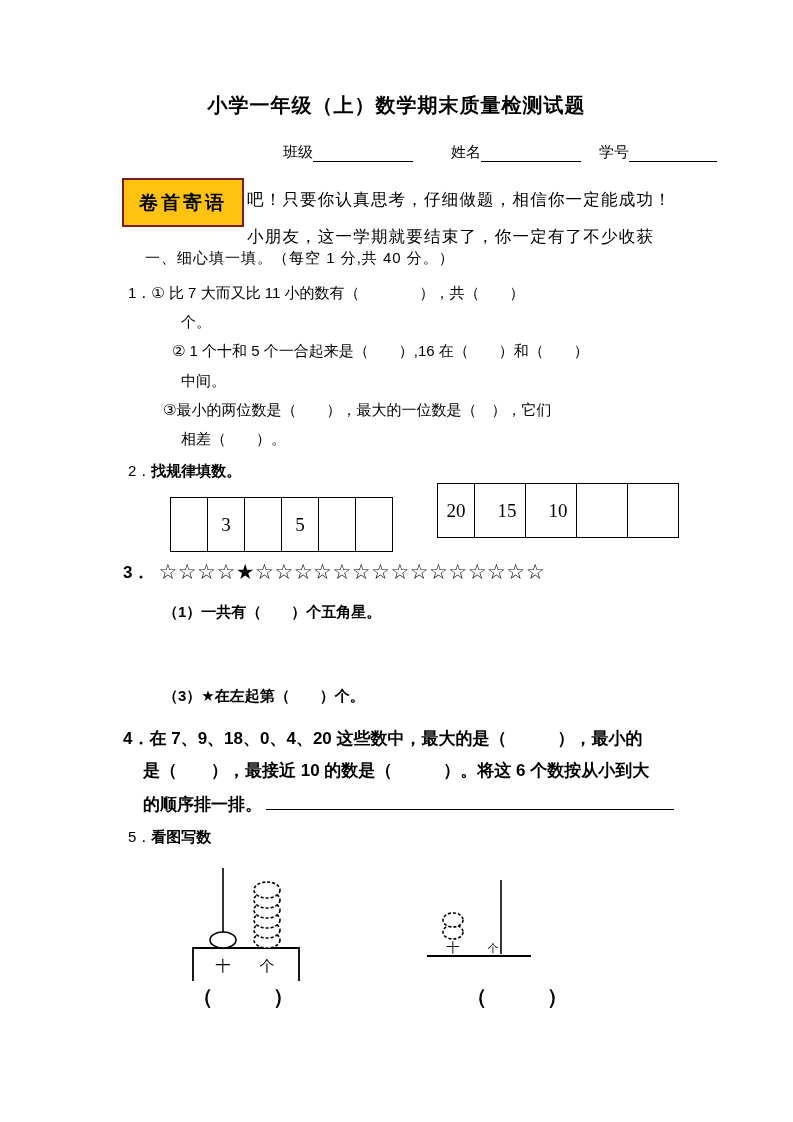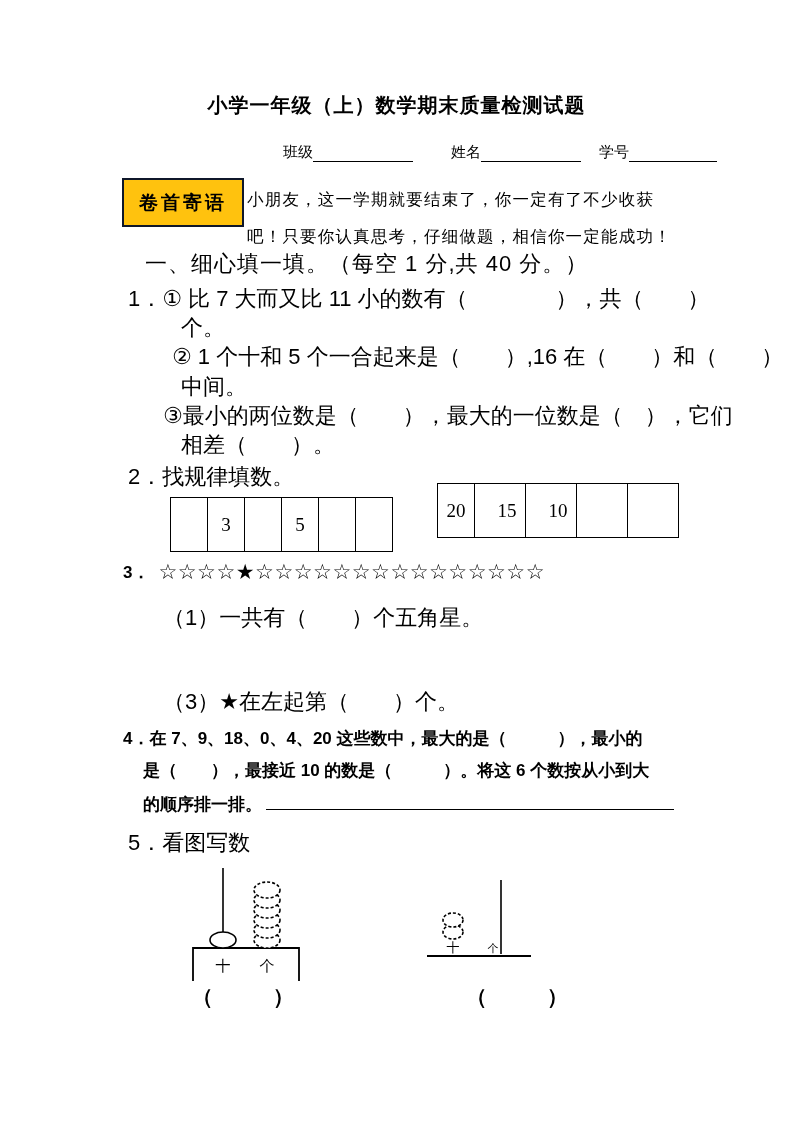--- a/index.html
+++ b/index.html
@@ -9,27 +9,27 @@
     margin:0 auto;overflow:hidden;
   }
   .abs{position:absolute;white-space:nowrap;}
   .title{width:100%;text-align:center;font-size:20px;font-weight:bold;letter-spacing:1px;}
   .fields{display:flex;align-items:flex-end;font-size:15px;}
   .field{display:flex;align-items:flex-end;justify-content:center;}
   .uline{display:inline-block;border-bottom:1.5px solid #000;height:17px;}
   .u100{width:100px;} .u85{width:88px;}
   .gap38{margin-left:38px;} .gap28{margin-left:18px;}
   .preface-box{
-    width:118px;height:45px;border:2px solid #0f172a;background:#ffc20e;
+    width:118px;height:45px;border:2px solid #7f1d1d;background:#ffc20e;
     display:flex;align-items:center;justify-content:center;
     font-size:19px;font-weight:bold;letter-spacing:3px;
   }
   .preface-text{font-size:16.5px;letter-spacing:1.2px;line-height:37px;}
-  .t17{font-size:22px;}
-  .bold{font-weight:normal;}
+  .t17{font-size:15px;}
+  .bold{font-weight:bold;}
   .grid{display:flex;border:1.5px solid #000;}
   .grid .cell{
     width:36px;height:53px;border-right:1.5px solid #000;
     display:flex;align-items:center;justify-content:center;
     font-size:19px;font-family:"Liberation Serif","DejaVu Serif",serif;
   }
   .grid .cell:last-child{border-right:none;}
   .starline{display:flex;align-items:center;gap:9px;}
   .star-num{font-size:17px;font-weight:bold;}
   .stars{font-size:21px;letter-spacing:0.5px;}
@@ -55,22 +55,22 @@
         <span class="uline u100"></span>
     </div>
     <div class="field gap28">
       <span>学号</span>
         <span class="uline u85"></span>
     </div>
   </div>
 
   <div class="abs preface-box" style="top:178px;left:122px;">卷首寄语</div>
   <div class="abs preface-text" style="top:181px;left:247px;">
+    <div>吧！只要你认真思考，仔细做题，相信你一定能成功！</div>
     <div>小朋友，这一学期就要结束了，你一定有了不少收获</div>
-    <div>吧！只要你认真思考，仔细做题，相信你一定能成功！</div>
   </div>
 
   <div class="abs t17" style="top:249px;left:145px;letter-spacing:1px;">一、细心填一填。（每空 1 分,共 40 分。）</div>
 
   <div class="abs t17" style="top:284px;left:128px;">1．① 比 7 大而又比 11 小的数有（　　　　），共（　　）</div>
   <div class="abs t17" style="top:313px;left:181px;">个。</div>
   <div class="abs t17" style="top:342px;left:172px;">② 1 个十和 5 个一合起来是（　　）,16 在（　　）和（　　）</div>
   <div class="abs t17" style="top:372px;left:181px;">中间。</div>
   <div class="abs t17" style="top:401px;left:163px;">③最小的两位数是（　　），最大的一位数是（　），它们</div>
   <div class="abs t17" style="top:430px;left:181px;">相差（　　）。</div>

